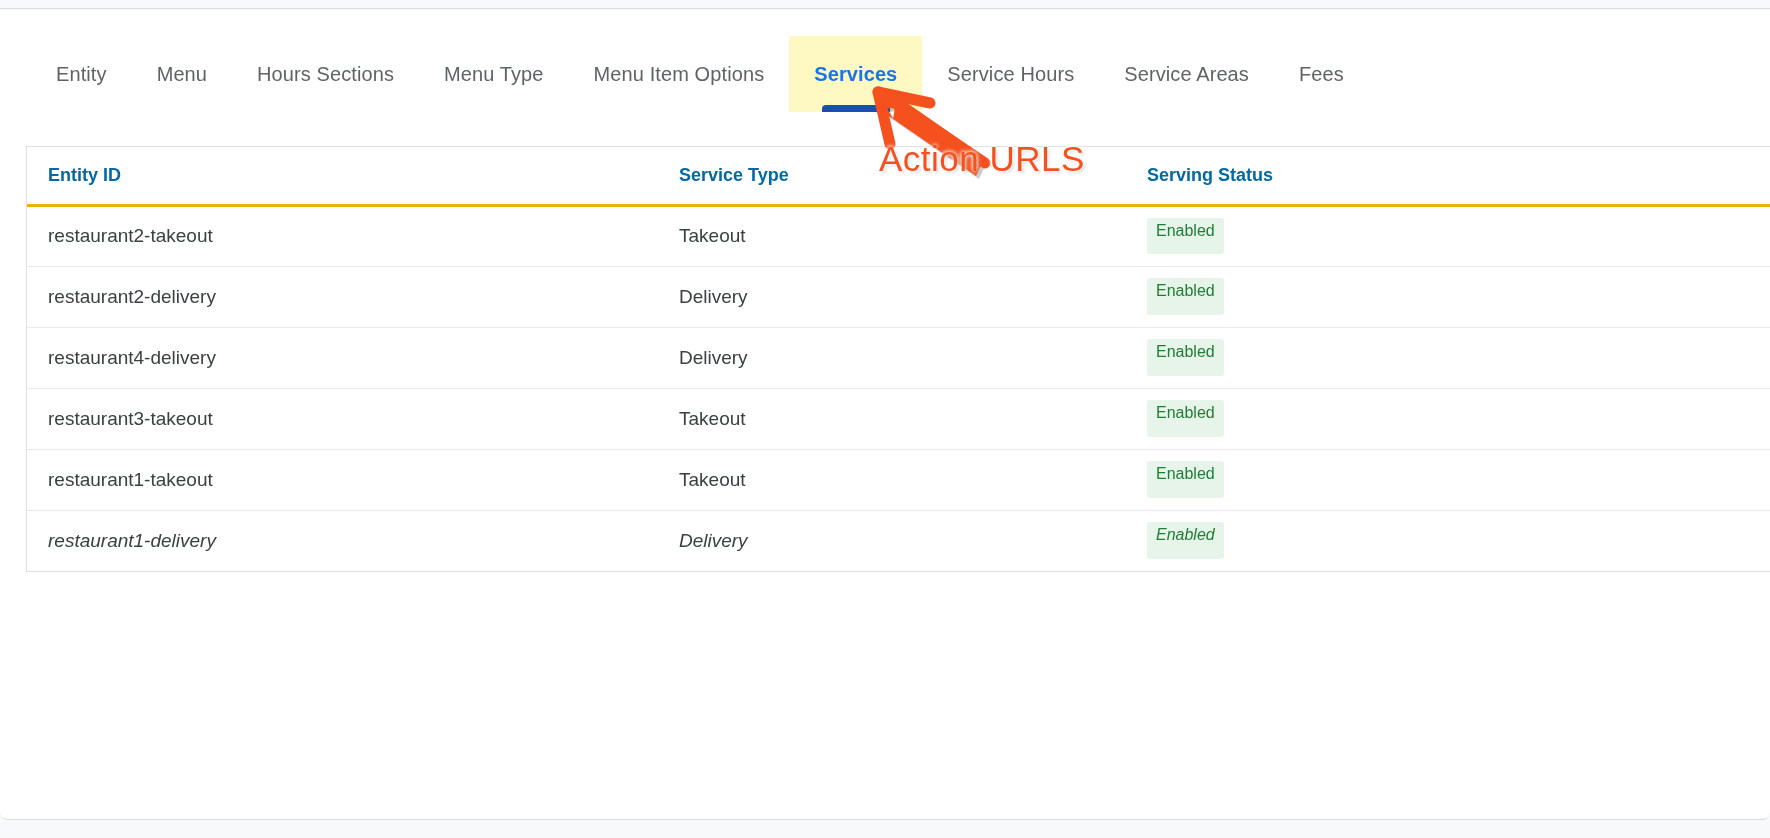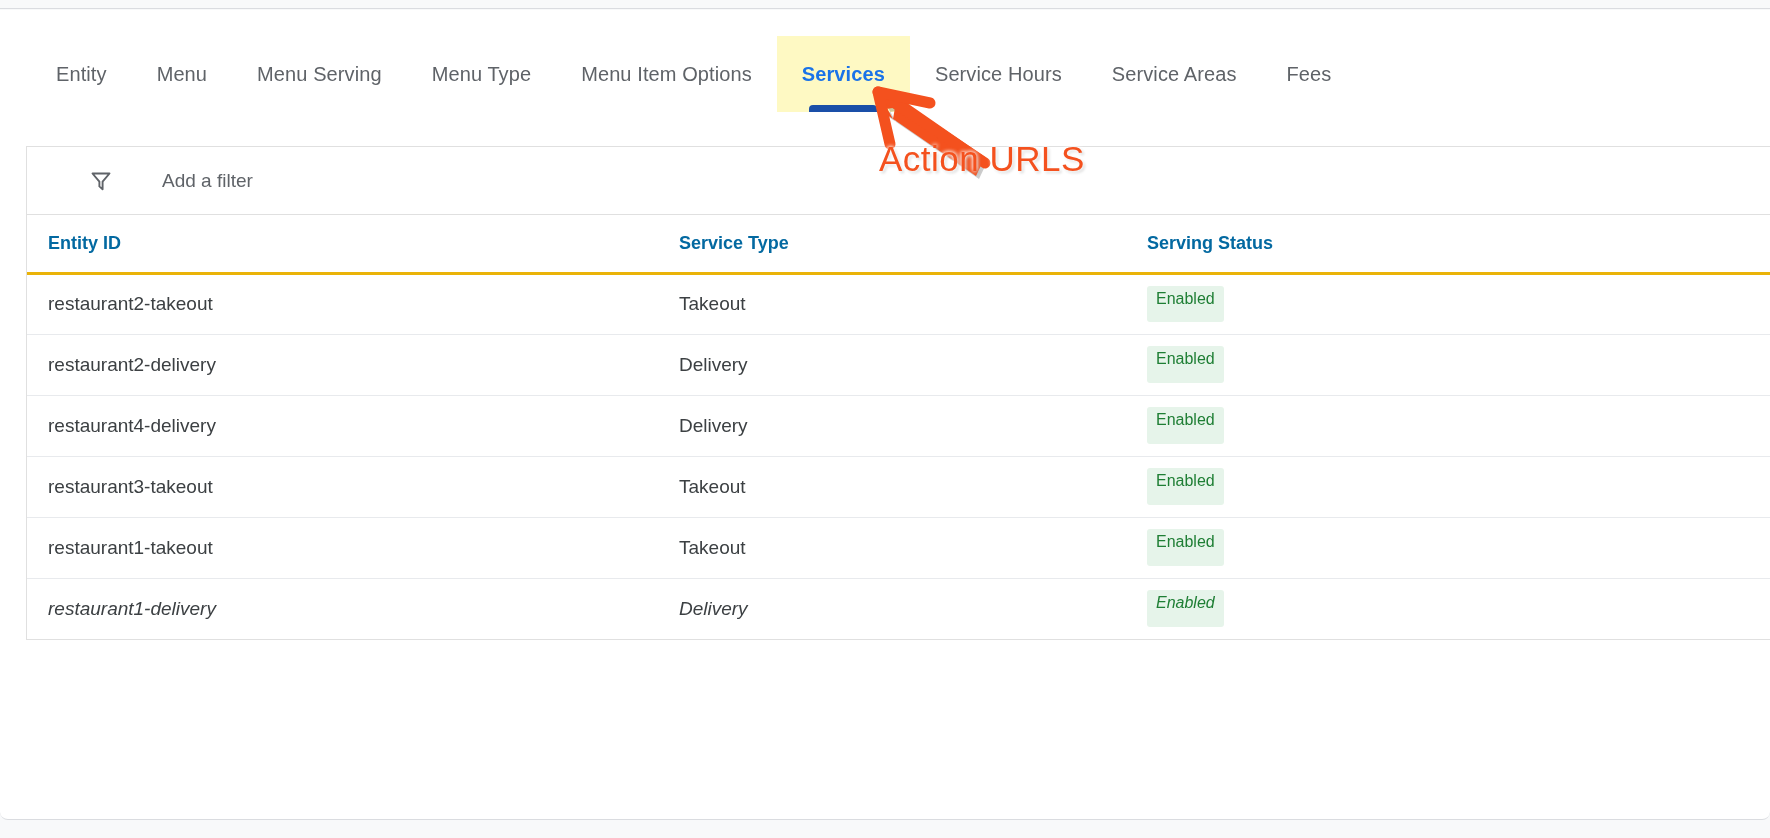--- a/index.html
+++ b/index.html
@@ -107,21 +107,21 @@
   <div class="page">
 
     <div class="tabbar">
       <div class="tab">
           <span>Entity</span>
         </div>
       <div class="tab">
           <span>Menu</span>
         </div>
       <div class="tab">
-          <span>Menu Serving</span>
+          <span>Hours Sections</span>
         </div>
       <div class="tab">
           <span>Menu Type</span>
         </div>
       <div class="tab">
           <span>Menu Item Options</span>
         </div>
       <div class="tab active">
         <span>Services</span>
         <span class="underline"></span>
@@ -132,28 +132,20 @@
       <div class="tab">
           <span>Service Areas</span>
         </div>
       <div class="tab">
           <span>Fees</span>
         </div>
     </div>
 
     <div class="card">
 
-      <div class="filterbar">
-        <span class="funnel">
-          <svg width="24" height="24" viewBox="0 0 24 24">
-            <path d="M3.5 4.5 H20.5 L13.6 12.6 V20.2 L10.4 17.4 V12.6 Z" fill="none" stroke="#5f6368" stroke-width="1.9" stroke-linejoin="round" stroke-linecap="round"></path>
-          </svg>
-        </span>
-        <span class="filter-placeholder">Add a filter</span>
-      </div>
 
       <table>
         <thead>
           <tr>
             <th class="col-entity">Entity ID</th>
             <th class="col-type">Service Type</th>
             <th class="col-status">Serving Status</th>
           </tr>
         </thead>
         <tbody>

